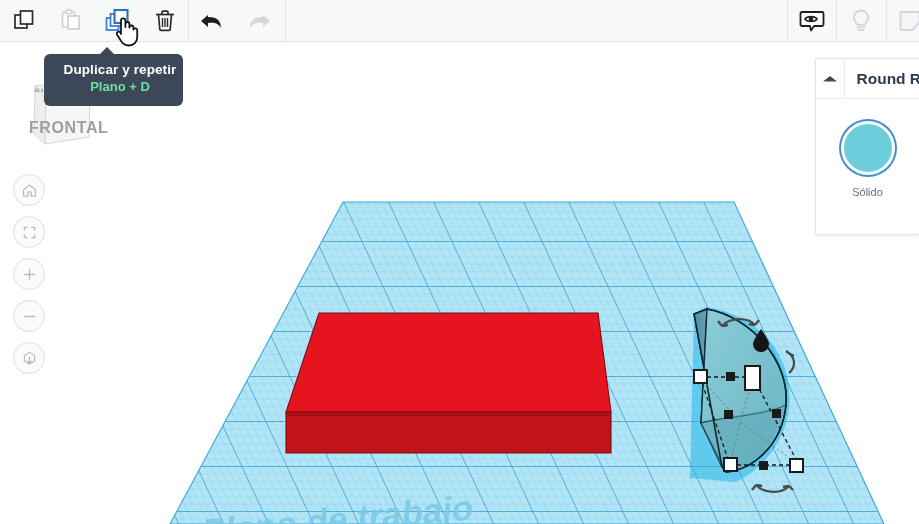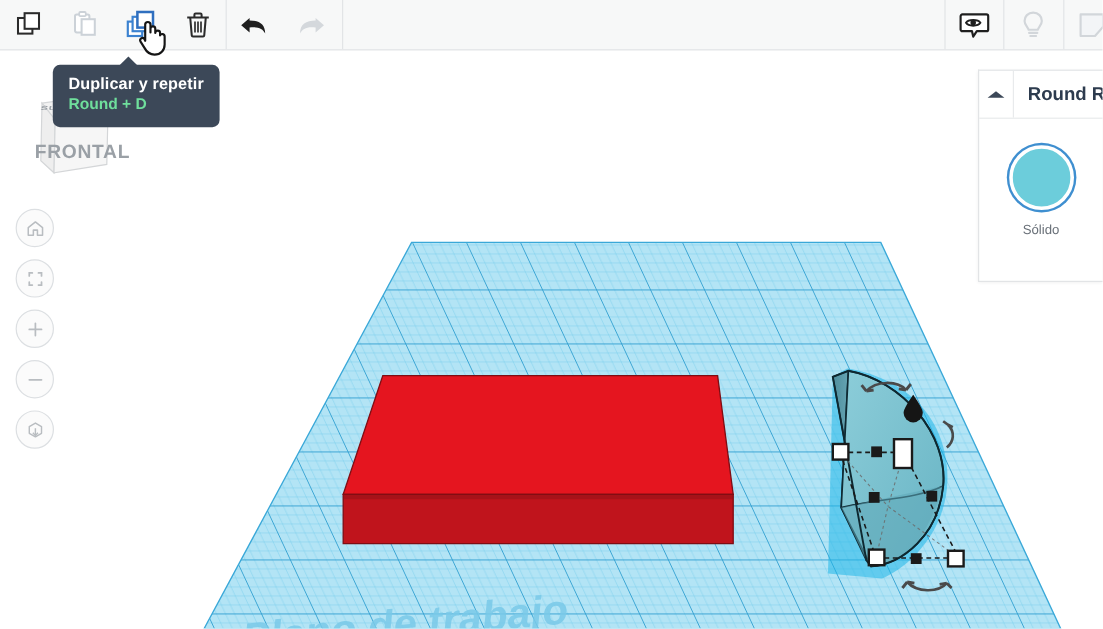--- a/index.html
+++ b/index.html
@@ -21,21 +21,21 @@
   .tb-btn{
     width:47px;height:41px;display:flex;align-items:center;justify-content:center;
     position:relative;box-sizing:border-box;
   }
   .divider{position:absolute;top:0;width:1px;height:41px;background:#e2e4e6;}
 
   
   .tooltip{
     position:absolute;left:44px;top:54px;width:139px;height:52px;
     background:#3c4858;border-radius:6px;box-sizing:border-box;
-    padding:8px 0 12px 13px;z-index:40;
+    padding:8px 0 12px 13px;z-index:40;text-align:center;
   }
   .tooltip:after{
     content:"";position:absolute;left:55px;top:-7px;
     border-left:8px solid transparent;border-right:8px solid transparent;
     border-bottom:8px solid #3c4858;
   }
   .tt-title{color:#ffffff;font-size:13.5px;font-weight:bold;line-height:16px;letter-spacing:.1px;}
   .tt-key{color:#6fdf9c;font-size:13px;font-weight:bold;line-height:18px;}
 
   
@@ -310,21 +310,21 @@
       <div class="tb-btn" style="width:48px;">
         <svg width="28" height="28" viewBox="0 0 28 28">
           <path d="M4.5 5 h19 v10 l-7 8 h-12 Z" fill="#f3f5f7" stroke="#d2d6da" stroke-width="1.8" stroke-linejoin="round"></path>
         </svg>
       </div>
     </div>
   </div>
 
   <div class="tooltip">
     <div class="tt-title">Duplicar y repetir</div>
-    <div class="tt-key">Round + D</div>
+    <div class="tt-key">Plano + D</div>
   </div>
 
   <div class="cursor-hand">
     <svg width="30" height="36" viewBox="0 0 30 36">
       <path d="M9 22 L9 8.5 a2.2 2.2 0 0 1 4.4 0 L13.4 15 L13.4 12 a2 2 0 0 1 4 0 L17.4 15.5
                a2 2 0 0 1 4 0 L21.4 17.5 a2 2 0 0 1 3.8 0.9 L25.2 25 c0 5 -3.4 8.5 -8.4 8.5
                c-4.5 0 -6.6 -2.2 -8.4 -5.6 L5 22.5 a2 2 0 0 1 3.2 -2.3 Z" fill="#ffffff" stroke="#151515" stroke-width="1.8" stroke-linejoin="round"></path>
     </svg>
   </div>
 

